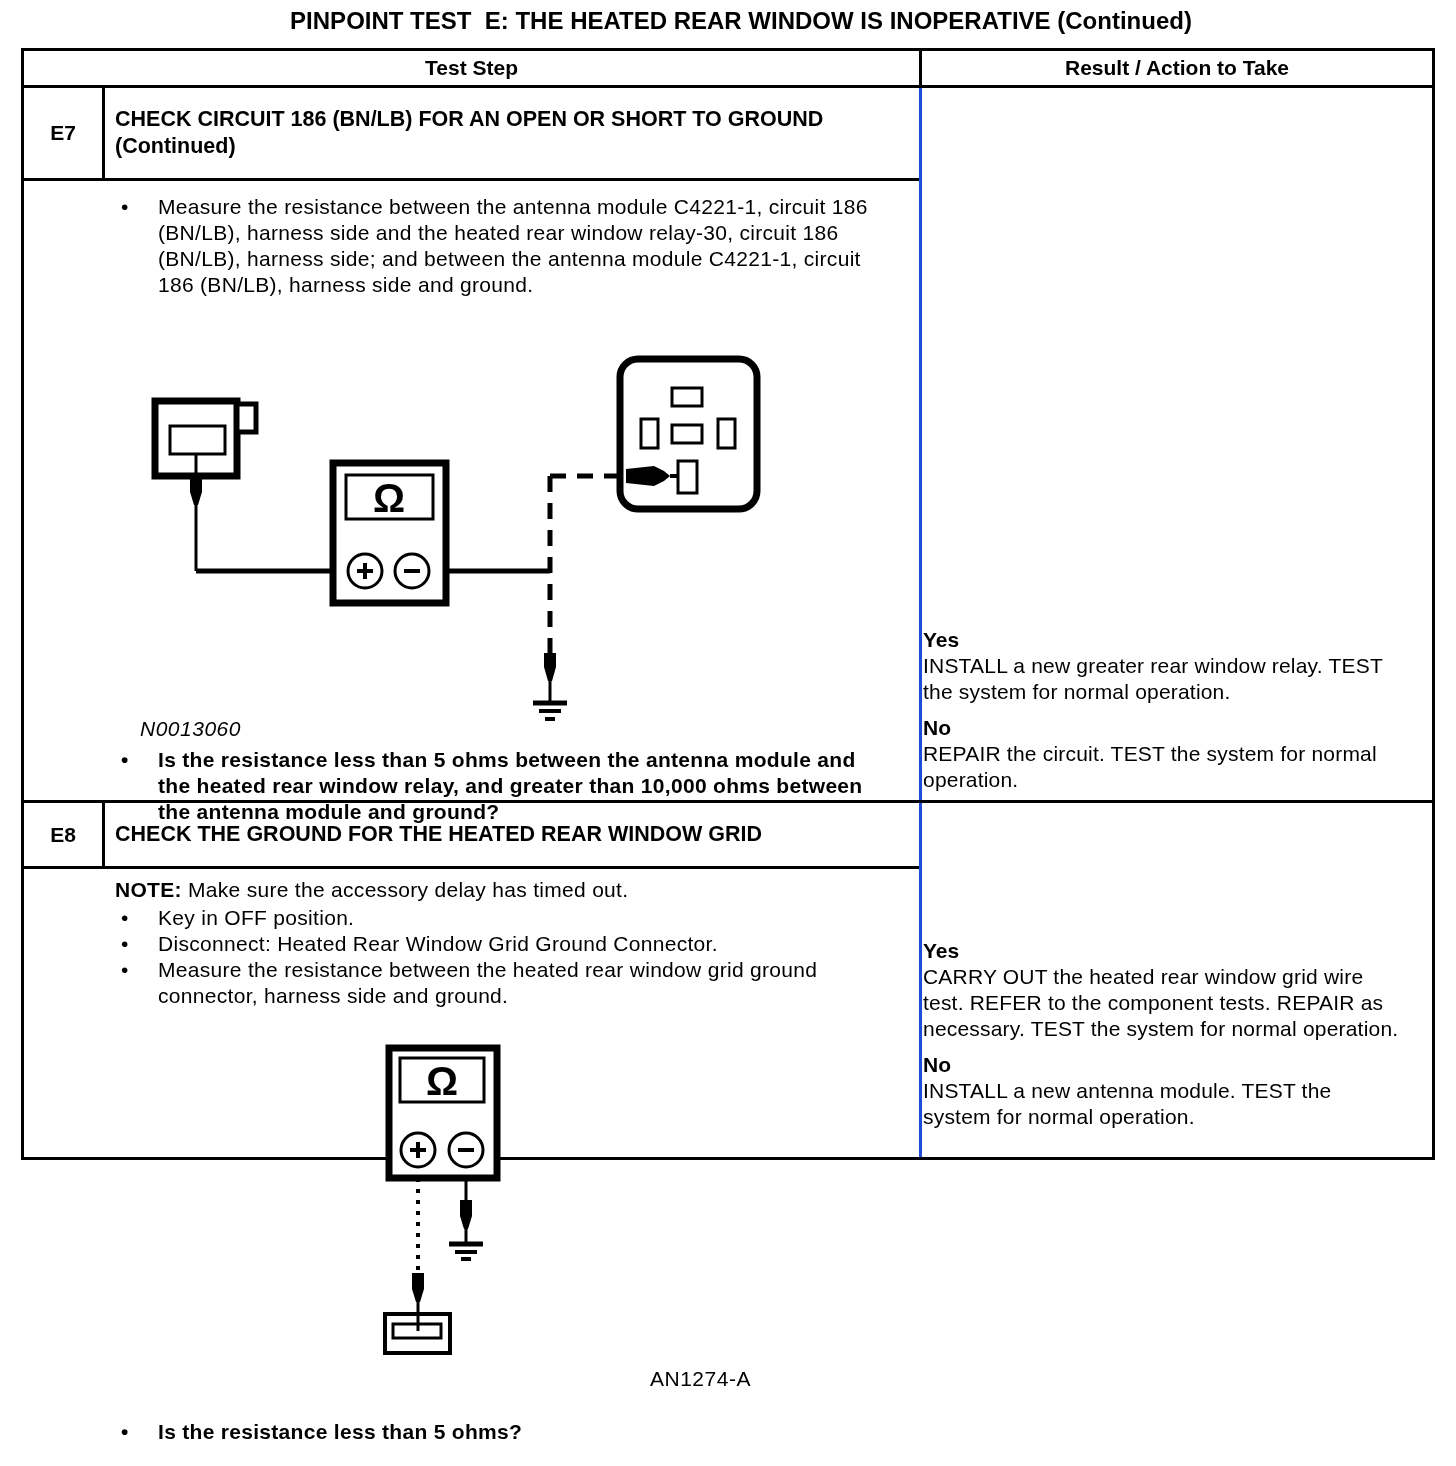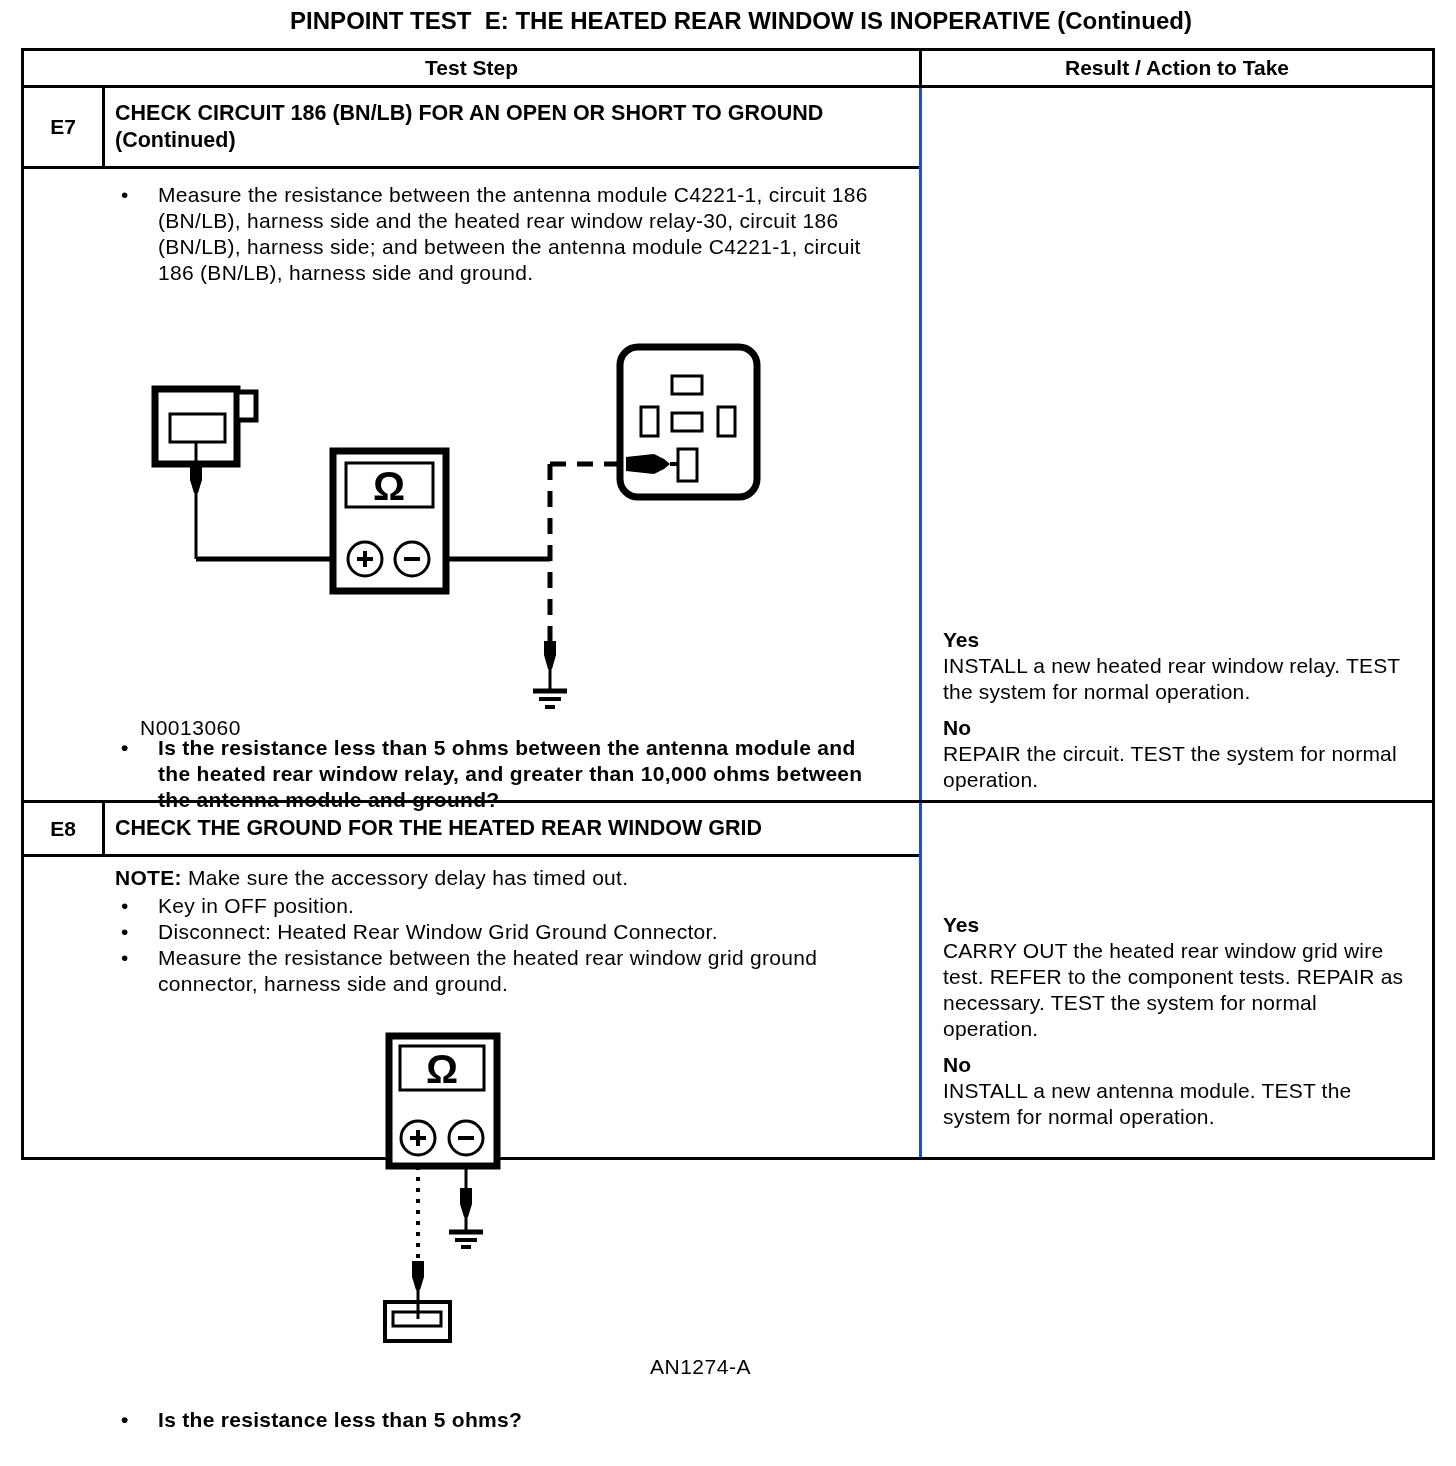--- a/index.html
+++ b/index.html
@@ -21,31 +21,31 @@
   .hcell { display:flex; align-items:center; justify-content:center;
            font-weight:bold; font-size:21px; }
   .hcell.left  { width:895px; flex:0 0 895px; border-right:3px solid #000; }
   .hcell.right { flex:1; }
   .section { display:flex; min-height:0; }
   .section.e7 { flex:0 0 712px; height:712px; border-bottom:3px solid #000; }
   .section.e8 { flex:1; }
   .sec-left { width:895px; flex:0 0 895px; border-right:3px solid #1d4ed8;
               display:flex; flex-direction:column; }
   .sec-right { flex:1; display:flex; flex-direction:column; justify-content:flex-end;
-               box-sizing:border-box; padding:0 28px 7px 21px;
+               box-sizing:border-box; padding:0 28px 7px 1px;
                font-size:21px; line-height:26px; }
   .section.e8 .sec-right { padding-bottom:27px; }
   .step-head { display:flex; border-bottom:3px solid #000; }
   .section.e7 .step-head { flex:0 0 57px; }
   .section.e8 .step-head { flex:0 0 32px; }
   .id-cell { flex:0 0 78px; width:78px; border-right:3px solid #000;
              display:flex; align-items:center; justify-content:center;
              font-weight:bold; font-size:21px; }
   .head-cell { flex:1; display:flex; align-items:center;
-               font-weight:bold; font-size:21.5px; line-height:27px; padding:12px 10px; }
+               font-weight:bold; font-size:21.5px; line-height:27px; padding:18px 10px; }
   .head-cell .head-text { max-width:735px; }
   .step-body { flex:1; position:relative; font-size:21px; line-height:26px; }
   .bullet { display:flex; }
   .bullet .marker { flex:0 0 37px; width:37px; }
   .bullet .btext { width:720px; letter-spacing:0.3px; }
   .bullet.bold-q { font-weight:bold; }
   .abs { position:absolute; }
   .fig-label { position:absolute; font-size:21px; letter-spacing:0.5px; }
   .note-line { position:absolute; top:8px; left:91px; letter-spacing:0.3px; }
   .note-line b { font-weight:bold; }
@@ -134,33 +134,33 @@
             <polygon points="416,300 428,300 428,314 424,328 420,328 416,314" fill="#000"></polygon>
             <line x1="422" y1="328" x2="422" y2="350" stroke="#000" stroke-width="3"></line>
           </g>
           <g>
             <line x1="405" y1="350" x2="439" y2="350" stroke="#000" stroke-width="5"></line>
             <line x1="411" y1="358" x2="433" y2="358" stroke="#000" stroke-width="4"></line>
             <line x1="417" y1="366" x2="427" y2="366" stroke="#000" stroke-width="4"></line>
           </g>
         </svg>
 
-        <div class="fig-label" style="top:546px; left:116px;">N0013060</div>
+        <div class="fig-label" style="top:535px; left:116px;font-style:italic;">N0013060</div>
 
         <div class="bullet bold-q abs" style="top:566px; left:97px;">
           <span class="marker">•</span>
           <span class="btext">Is the resistance less than 5 ohms between the antenna module and the heated rear window relay, and greater than 10,000 ohms between the antenna module and ground?</span>
         </div>
       </div>
     </div>
 
     <div class="sec-right">
       <div class="res-block">
         <div class="res-head">Yes</div>
-        <div class="res-action">INSTALL a new heated rear window relay. TEST the system for normal operation.</div>
+        <div class="res-action">INSTALL a new greater rear window relay. TEST the system for normal operation.</div>
       </div>
       <div class="res-block">
         <div class="res-head">No</div>
         <div class="res-action">REPAIR the circuit. TEST the system for normal operation.</div>
       </div>
     </div>
   </div>
 
   <div class="section e8">
     <div class="sec-left">

